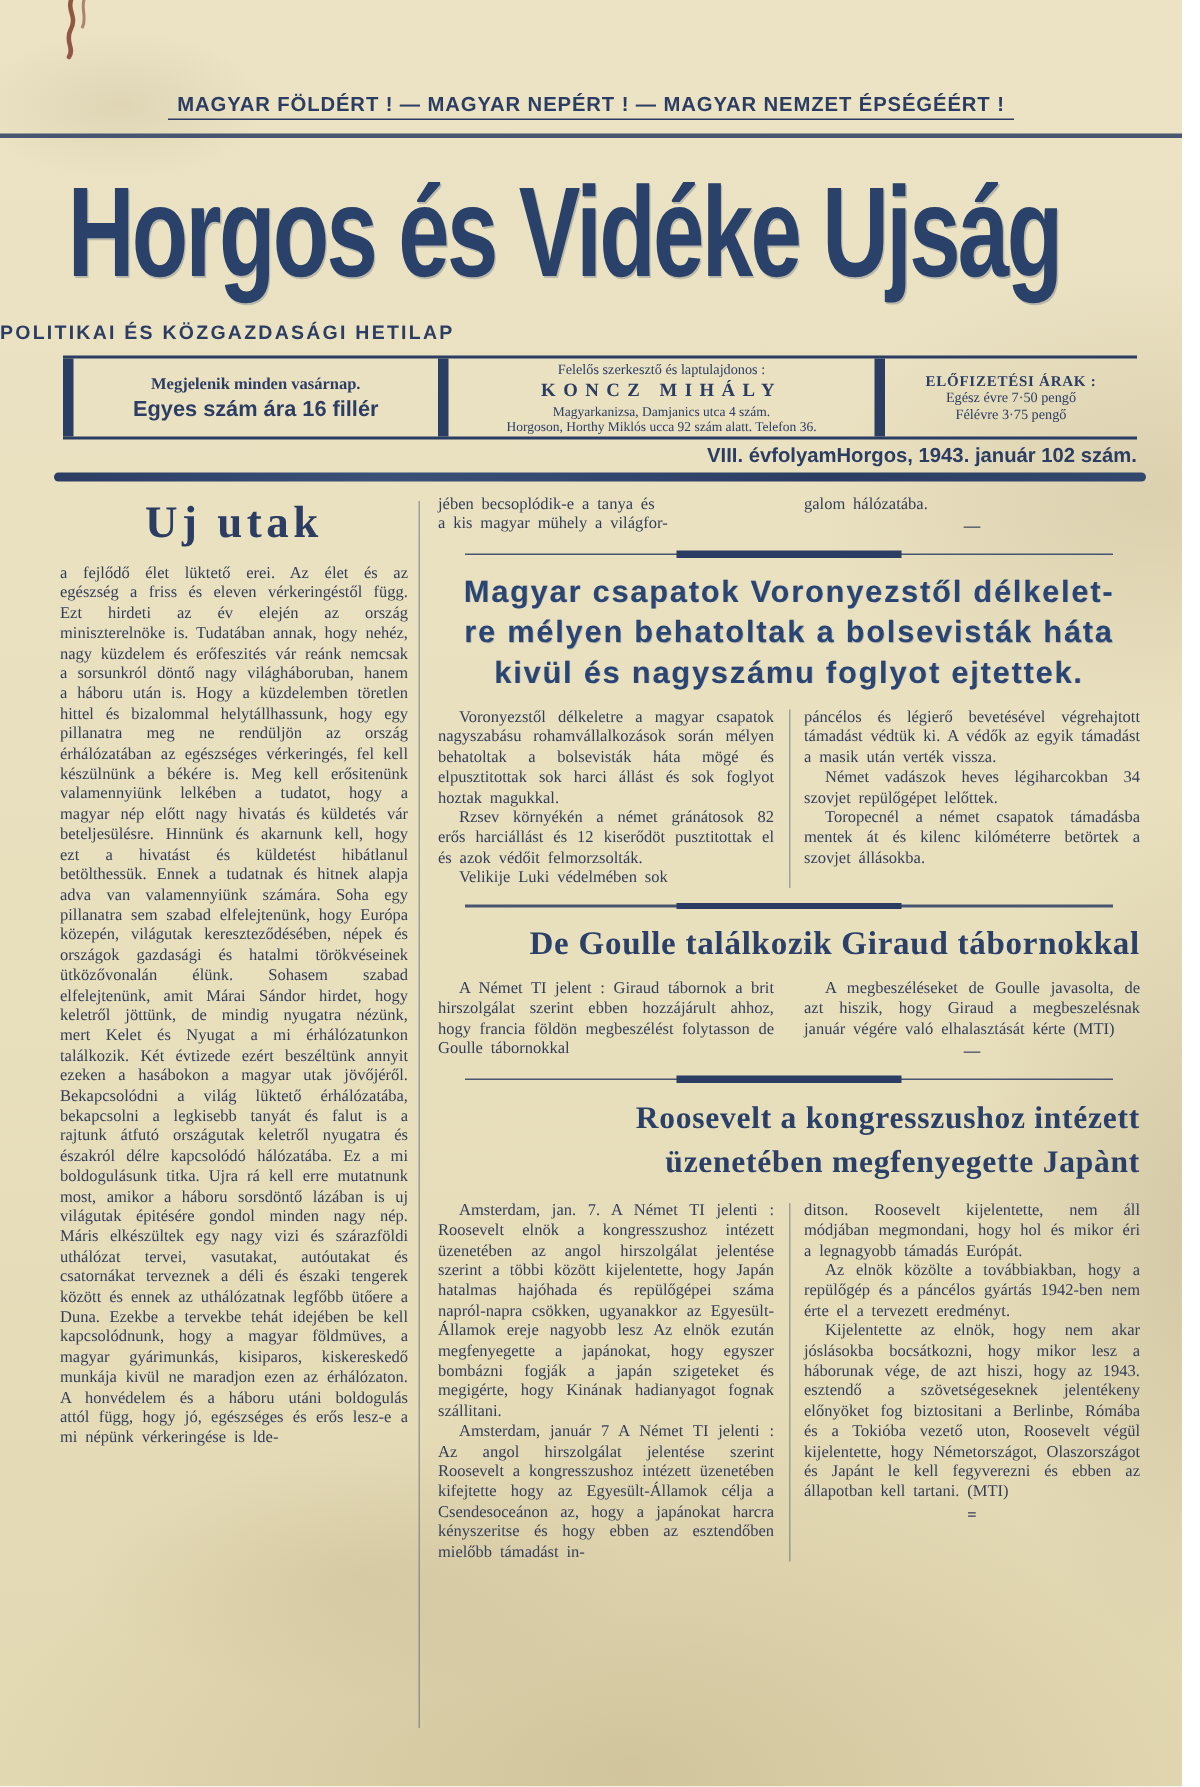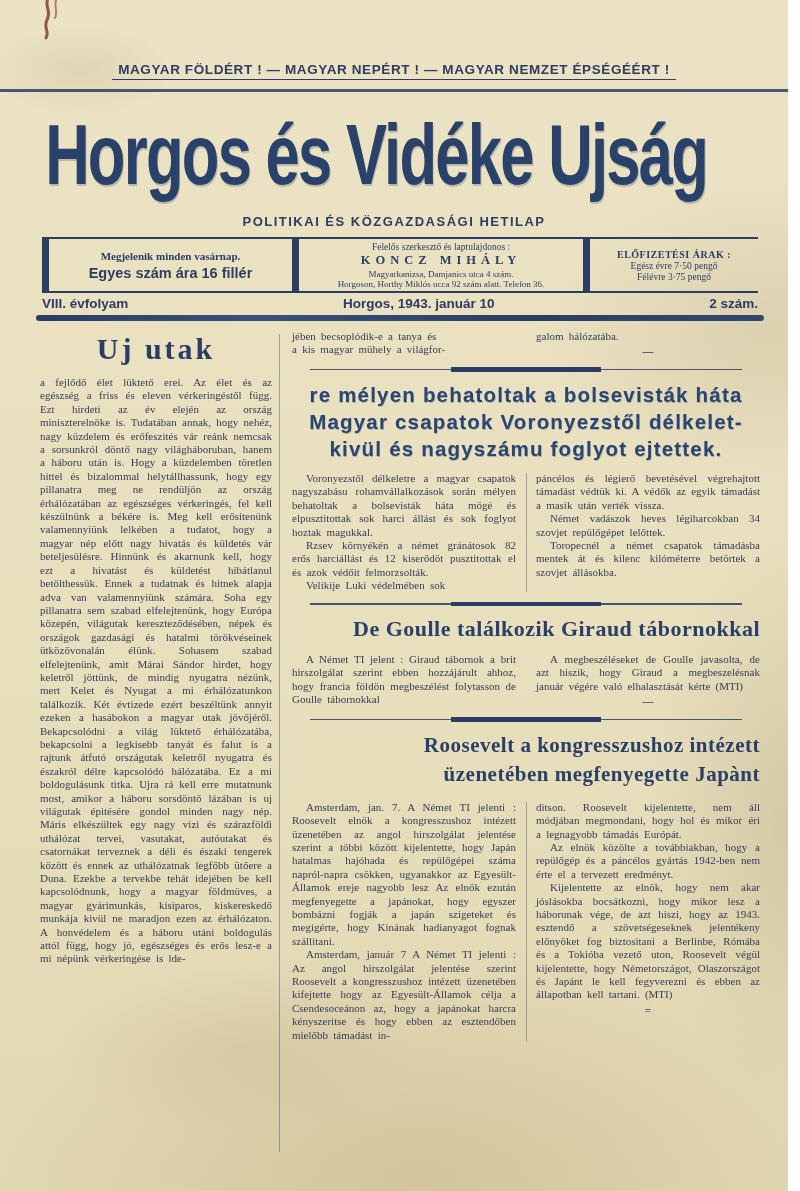--- a/index.html
+++ b/index.html
@@ -34,21 +34,21 @@
   }
   .masthead span{
     display:inline-block;white-space:nowrap;
     font-family:"Liberation Sans","DejaVu Sans",sans-serif;
     font-weight:bold;font-size:70px;letter-spacing:-2px;
     transform:scale(.88,1.22);transform-origin:center;
     color:#2a4169;
     text-shadow:1px 1px 0 rgba(42,65,105,.25);
   }
   .subtitle{
-    position:absolute;top:214px;left:0;width:100%;text-align:center;
+    position:absolute;top:214px;left:0;width:100%;
     font-family:"Liberation Sans","DejaVu Sans",sans-serif;
     font-weight:bold;font-size:13px;letter-spacing:1.5px;color:#2c3d63;
   }
   
   .info-bar{
     position:absolute;top:237px;left:42px;width:716px;height:52px;
     border-top:2px solid #2c3d63;border-bottom:2px solid #2c3d63;
     display:flex;align-items:stretch;color:#2c3d63;
   }
   .vbar{width:7px;background:#2c3d63;flex:0 0 auto;}
@@ -59,21 +59,21 @@
   .cell-mid{flex:1;}
   .cell-mid .role{font-size:9.5px;}
   .cell-mid .name{font-weight:bold;font-size:12.5px;letter-spacing:5px;margin:1px 0;}
   .cell-mid .addr{font-size:9px;}
   .cell-right{flex:0 0 160px;}
   .cell-right .t{font-weight:bold;font-size:10px;letter-spacing:.5px;}
   .cell-right .p{font-size:9.5px;margin-top:1px;}
   
   .dateline{
     position:absolute;top:293px;left:42px;width:716px;height:20px;
-    display:flex;justify-content:space-between;align-items:center;
+    display:flex;justify-content:flex-end;align-items:center;
     font-weight:bold;font-size:13.5px;color:#2c3d63;
     font-family:"Liberation Sans","DejaVu Sans",sans-serif;
   }
   .thick-rule{
     position:absolute;top:315px;left:36px;width:728px;height:6px;
     background:linear-gradient(90deg,#2c3d63,#3a5079 30%,#2c3d63 70%,#33486e);
     border-radius:4px;
   }
   
   .lead-col{position:absolute;top:330px;left:40px;width:232px;}
@@ -179,22 +179,22 @@
     </div>
 
     <div class="divider">
       <div class="thin"></div>
         <div class="thick"></div>
         <div class="thin"></div>
     </div>
 
     <div>
       <div class="war-headline">
+        <div>Magyar csapatok Voronyezstől délkelet-</div>
         <div>re mélyen behatoltak a bolsevisták háta</div>
-        <div>Magyar csapatok Voronyezstől délkelet-</div>
         <div>kivül és nagyszámu foglyot ejtettek.</div>
       </div>
       <div class="twocol ruled">
         <div class="col body-copy">
           <p>Voronyezstől délkeletre a magyar csapatok nagyszabásu rohamvállalkozások során mélyen behatoltak a bolsevisták háta mögé és elpusztitottak sok harci állást és sok foglyot hoztak magukkal.</p>
           <p>Rzsev környékén a német gránátosok 82 erős harciállást és 12 kiserődöt pusztitottak el és azok védőit felmorzsolták.</p>
           <p>Velikije Luki védelmében sok</p>
         </div>
         <div class="col body-copy">
           <p class="cont">páncélos és légierő bevetésével végrehajtott támadást védtük ki. A védők az egyik támadást a masik után verték vissza.</p>

